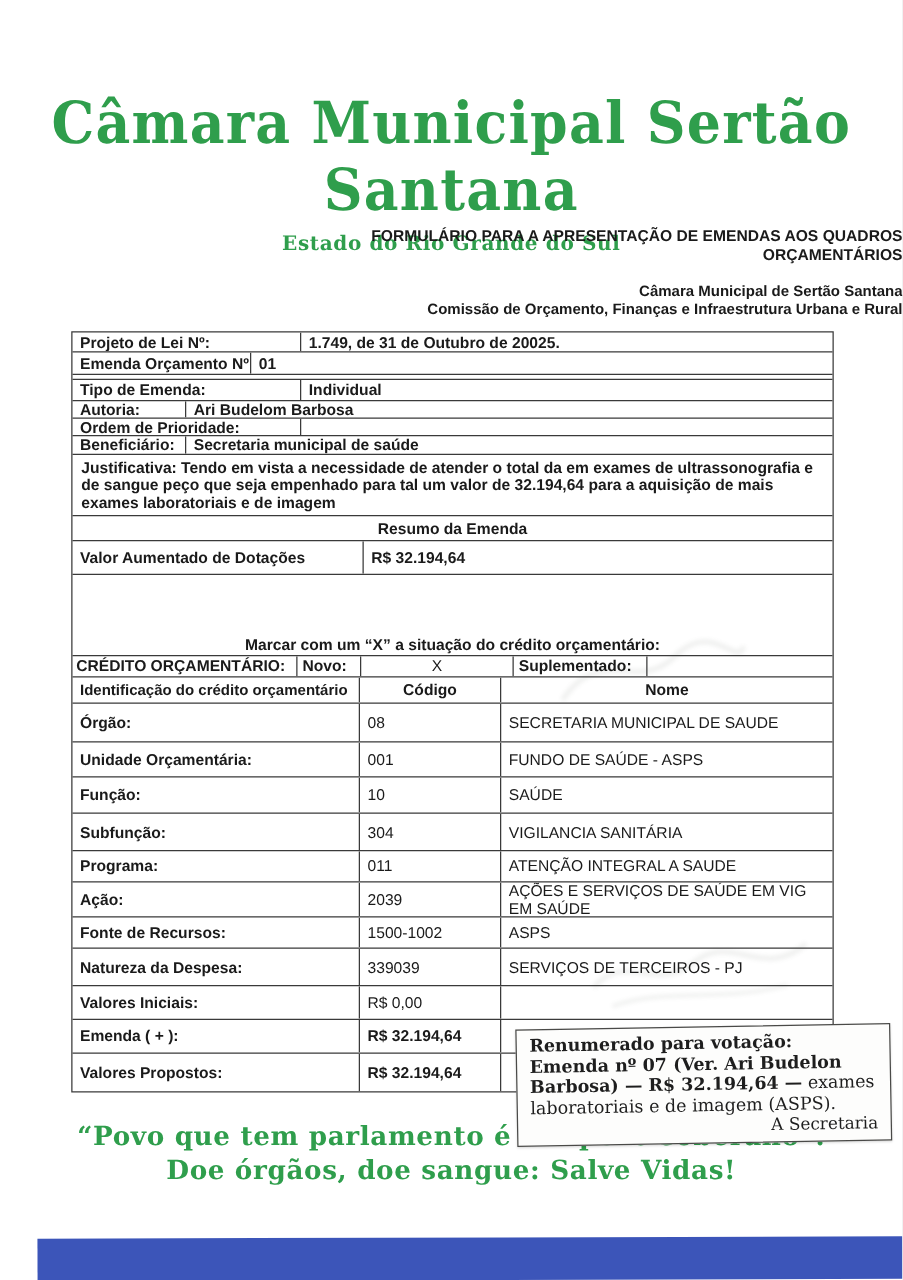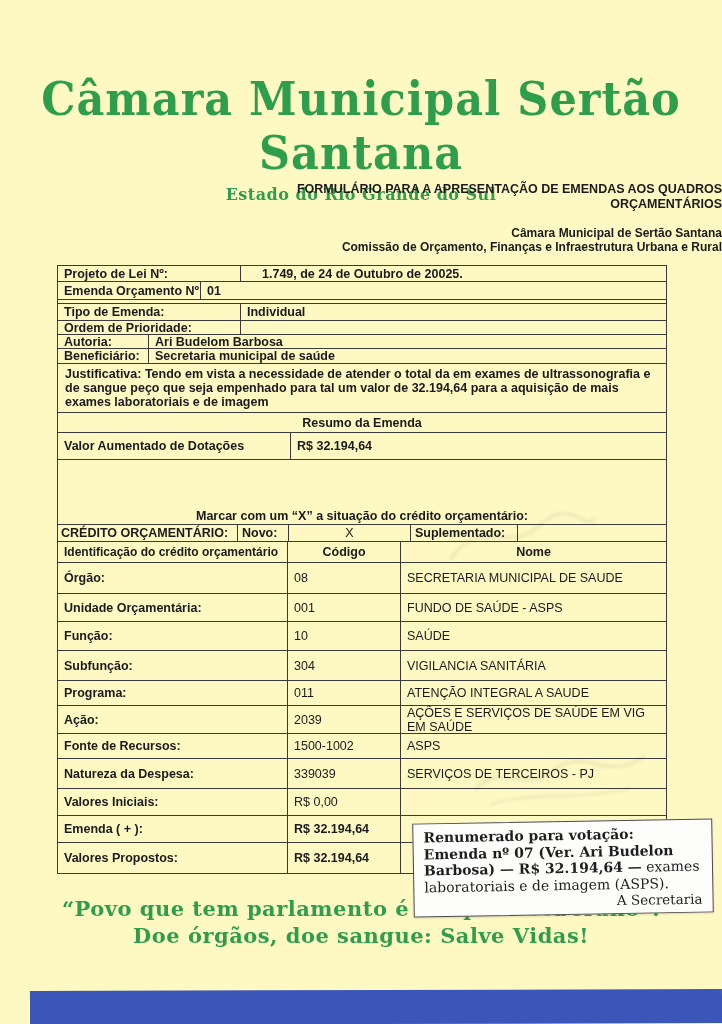--- a/index.html
+++ b/index.html
@@ -4,21 +4,21 @@
 <style>
   :root{
     --green:#2f9e4c;
     --blue-bar:#3c55b9;
     --ink:#1a1a1a;
     --line:#3a3a3a;
   }
   html,body{margin:0;padding:0;background:#e8e8e8;}
   .page{
     position:relative;width:722px;height:1024px;margin:0 auto;
-    background:#fef9c3;overflow:hidden;
+    background:#ffffff;overflow:hidden;
     font-family:"Liberation Sans",sans-serif;color:var(--ink);
   }
   
   .brand{position:absolute;top:76px;left:0;width:722px;text-align:center;color:var(--green);}
   .brand-title{
     font-family:"DejaVu Serif",serif;font-weight:bold;font-size:43px;line-height:50px;
     letter-spacing:1px;transform:scaleY(1.08);
   }
   .brand-sub{
     font-family:"DejaVu Serif",serif;font-weight:bold;font-size:16px;line-height:26px;
@@ -91,40 +91,40 @@
 
   <div class="form-head">
     <div class="fh1">FORMULÁRIO PARA A APRESENTAÇÃO DE EMENDAS AOS QUADROS</div>
     <div class="fh1">ORÇAMENTÁRIOS</div>
     <div class="fh2">Câmara Municipal de Sertão Santana</div>
     <div class="fh2" style="margin-top:0;">Comissão de Orçamento, Finanças e Infraestrutura Urbana e Rural</div>
   </div>
 
   <div class="doc-table">
 
-    <div class="t-row" style="height:16px;gap:15px;">
+    <div class="t-row" style="height:16px;">
       <div class="cell rb" style="width:183px;">Projeto de Lei Nº:</div>
-      <div class="cell grow">1.749, de 24 de Outubro de 20025.</div>
+      <div class="cell grow">1.749, de 31 de Outubro de 20025.</div>
     </div>
     <div class="t-row" style="height:18px;">
       <div class="cell rb" style="width:143px;">Emenda Orçamento Nº</div>
       <div class="cell grow">01</div>
     </div>
     <div class="t-spacer"></div>
     <div class="t-row" style="height:17px;">
       <div class="cell rb" style="width:183px;">Tipo de Emenda:</div>
       <div class="cell grow">Individual</div>
     </div>
     <div class="t-row" style="height:14px;">
+      <div class="cell rb" style="width:91px;">Autoria:</div>
+      <div class="cell grow">Ari Budelom Barbosa</div>
+    </div>
+    <div class="t-row" style="height:14px;">
       <div class="cell rb" style="width:183px;">Ordem de Prioridade:</div>
       <div class="cell grow"></div>
-    </div>
-    <div class="t-row" style="height:14px;">
-      <div class="cell rb" style="width:91px;">Autoria:</div>
-      <div class="cell grow">Ari Budelom Barbosa</div>
     </div>
     <div class="t-row" style="height:15px;">
       <div class="cell rb" style="width:91px;">Beneficiário:</div>
       <div class="cell grow">Secretaria municipal de saúde</div>
     </div>
 
     <div class="justif">Justificativa: Tendo em vista a necessidade de atender o total da em exames de  ultrassonografia e de sangue  peço que seja empenhado para tal um valor de 32.194,64 para a aquisição de mais exames laboratoriais e  de  imagem</div>
 
     <div class="t-row" style="height:20px;">
       <div class="cell grow center">Resumo da Emenda</div>

